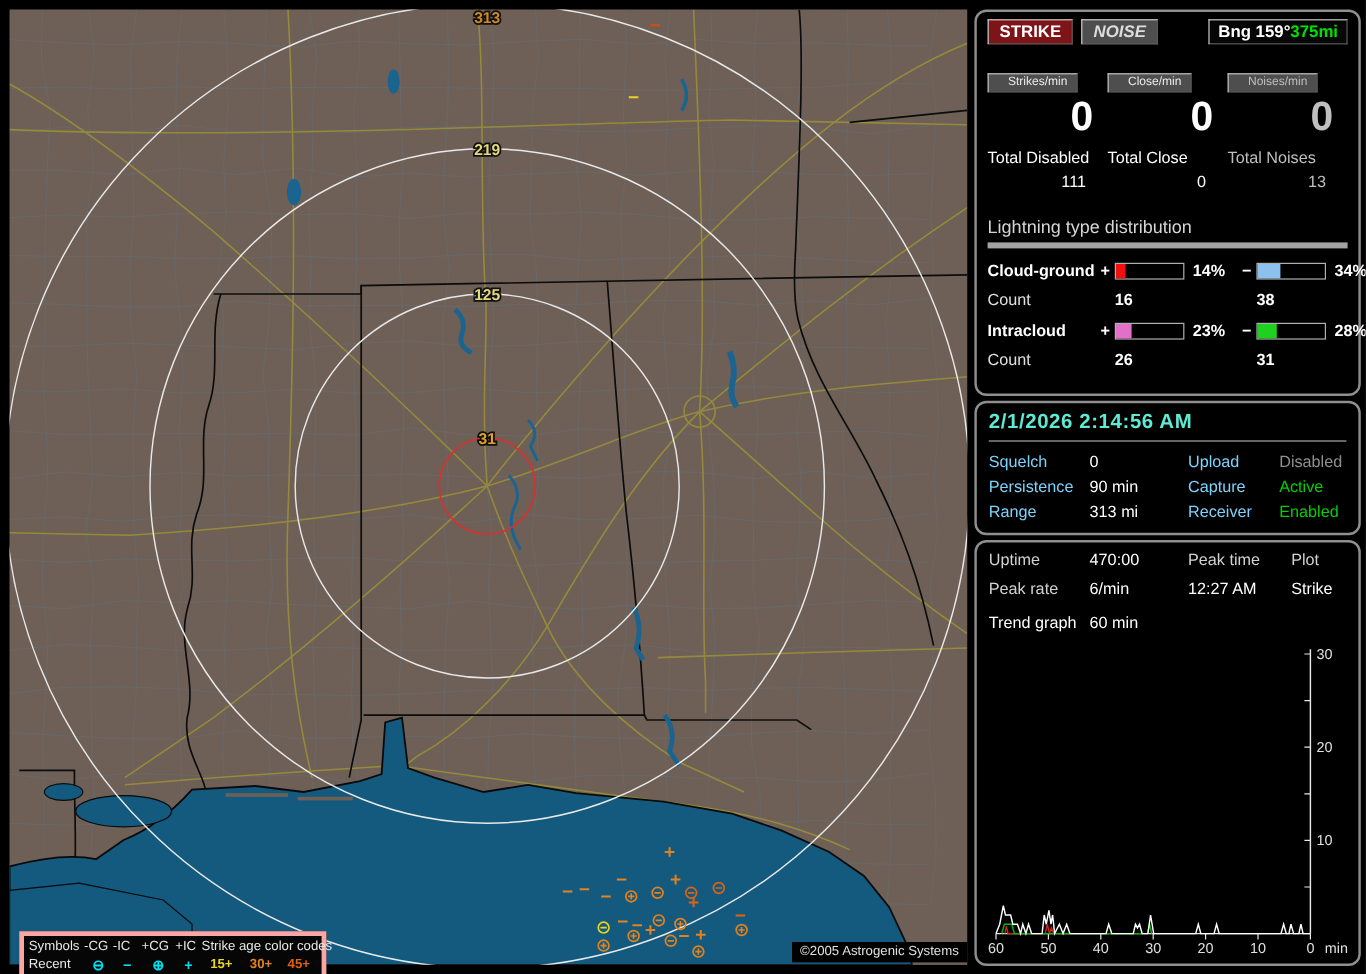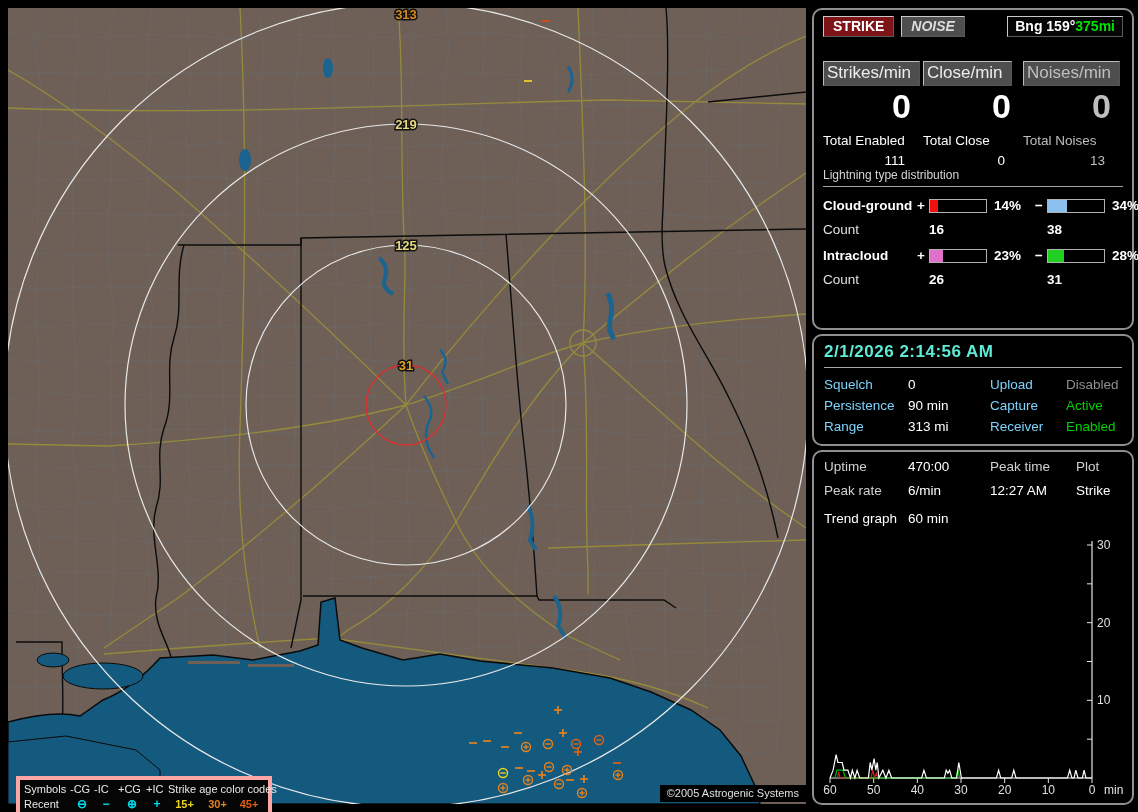--- a/index.html
+++ b/index.html
@@ -24,27 +24,27 @@
   .btn-row{display:flex;align-items:center;gap:7px;}
   .btn{font-weight:bold;font-size:14px;padding:1px 9px 2px 9px;cursor:pointer;
        border:1px solid #c9c9c9;border-right-color:#5a5a5a;border-bottom-color:#5a5a5a;}
   #strike-btn{background:#7d1418;color:#fff;}
   #noise-btn{background:#4e4e4e;color:#dcdcdc;font-style:italic;}
   .bng{margin-left:auto;background:#060606;font-weight:bold;font-size:14px;padding:1px 7px 2px 7px;
        border:1px solid #c9c9c9;border-right-color:#5a5a5a;border-bottom-color:#5a5a5a;display:flex;}
   .bng .rng{color:#00e000;}
   .stats-row{display:flex;margin-top:24px;}
   .stat-col{width:33.33%;display:flex;flex-direction:column;}
-  .stat-label{align-self:flex-start;background:#4e4e4e;color:#ececec;font-size:17px;padding:1px 8px 2px 3px;
+  .stat-label{align-self:flex-start;background:#4e4e4e;color:#ececec;font-size:10px;padding:1px 8px 2px 16px;
               border:1px solid #bdbdbd;border-right-color:#555;border-bottom-color:#555;cursor:pointer;}
   .stat-rate{font-size:34px;font-weight:bold;text-align:right;padding-right:12px;line-height:1.1;margin-top:2px;}
   .stat-total-label{font-size:13.5px;margin-top:8px;}
   .stat-total{font-size:13.5px;text-align:right;padding-right:18px;margin-top:5px;}
   .muted{color:#bfbfbf !important;}
-  .dist-title{color:#d5d5d5;font-size:12px;border-bottom:1px solid #a3a3a3;padding-bottom:4px;}
+  .dist-title{color:#d5d5d5;font-size:15px;border-bottom:5px solid #a3a3a3;padding-bottom:4px;margin-top:22px;}
   .dist-row{display:grid;grid-template-columns:94px 12px 60px 46px 12px 60px auto;align-items:center;
             margin-top:11px;font-size:13.5px;font-weight:bold;}
   .bar{height:12px;border:1px solid #b0b0b0;background:#000;position:relative;width:56px;}
   .bar i{position:absolute;left:0;top:0;bottom:0;}
   .pct{padding-left:5px;}
   .count-row{display:grid;grid-template-columns:106px 118px auto;font-size:13.5px;margin-top:9px;}
   .count-row .lbl{color:#e0e0e0;}
   .count-row b{font-weight:bold;}
   .datetime{font-size:17px;font-weight:bold;color:#5eead4;letter-spacing:.5px;}
   .sep{border:none;border-top:1px solid #a8a8a8;margin:5px 0 9px 0;}
@@ -311,21 +311,21 @@
     <span class="btn" id="noise-btn">NOISE</span>
     <span class="bng">
       <span>Bng 159°</span>
       <span class="rng" style="color: rgb(0, 224, 0);">375mi</span>
     </span>
   </div>
   <div class="stats-row" id="stats-row">
       <div class="stat-col">
         <span class="stat-label">Strikes/min</span>
         <div class="stat-rate">0</div>
-        <div class="stat-total-label">Total Enabled</div>
+        <div class="stat-total-label">Total Disabled</div>
         <div class="stat-total">111</div>
       </div>
       <div class="stat-col">
         <span class="stat-label">Close/min</span>
         <div class="stat-rate">0</div>
         <div class="stat-total-label">Total Close</div>
         <div class="stat-total">0</div>
       </div>
       <div class="stat-col">
         <span class="stat-label muted">Noises/min</span>

